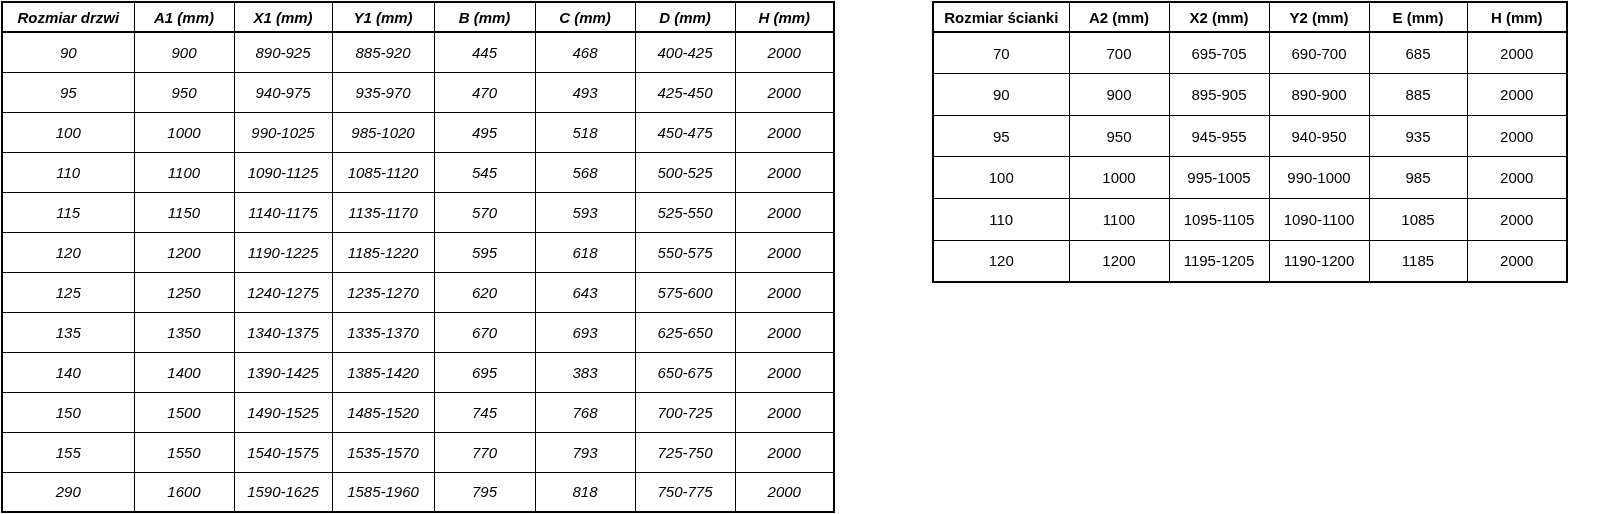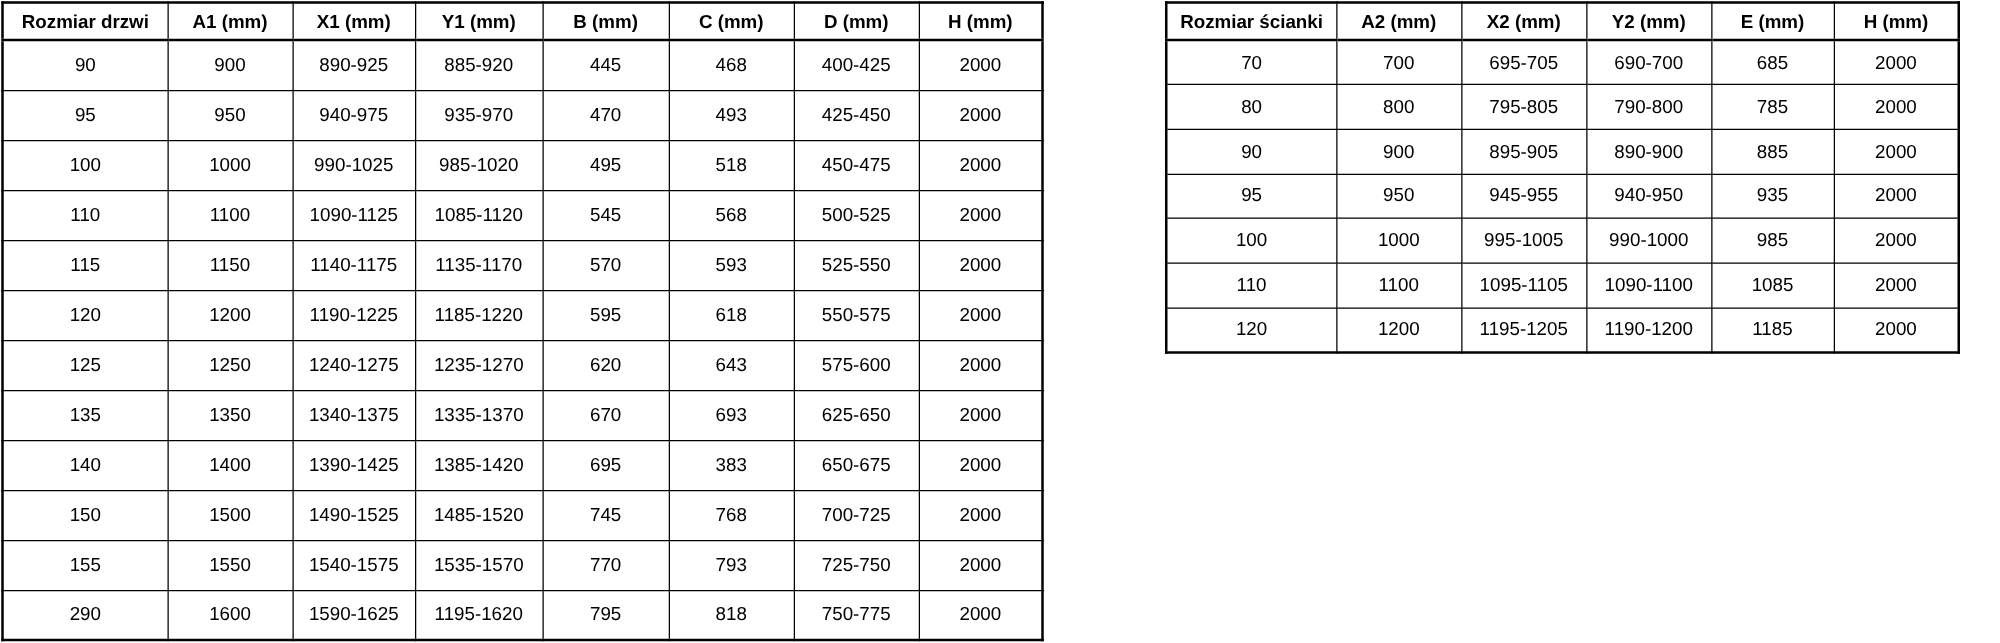--- a/index.html
+++ b/index.html
@@ -37,20 +37,21 @@
     height: 31px;
   }
   table.size-table thead tr {
     height: 30px;
   }
   #door-table {
     left: 1px;
     top: 1px;
     width: 832px;
     height: 512px;
+    font-style: italic;
   }
   #wall-table {
     left: 932px;
     top: 1px;
     width: 634px;
     height: 282px;
   }
 </style>
 </head>
 <body>
@@ -186,21 +187,21 @@
         <td>1535-1570</td>
         <td>770</td>
         <td>793</td>
         <td>725-750</td>
         <td>2000</td>
       </tr>
       <tr>
         <td>290</td>
         <td>1600</td>
         <td>1590-1625</td>
-        <td>1195-1620</td>
+        <td>1585-1960</td>
         <td>795</td>
         <td>818</td>
         <td>750-775</td>
         <td>2000</td>
       </tr>
     </tbody>
   </table>
 
 <table id="wall-table" class="size-table">
   <colgroup>
@@ -224,28 +225,20 @@
     <tbody>
       <tr>
         <td>70</td>
         <td>700</td>
         <td>695-705</td>
         <td>690-700</td>
         <td>685</td>
         <td>2000</td>
       </tr>
       <tr>
-        <td>80</td>
-        <td>800</td>
-        <td>795-805</td>
-        <td>790-800</td>
-        <td>785</td>
-        <td>2000</td>
-      </tr>
-      <tr>
         <td>90</td>
         <td>900</td>
         <td>895-905</td>
         <td>890-900</td>
         <td>885</td>
         <td>2000</td>
       </tr>
       <tr>
         <td>95</td>
         <td>950</td>

